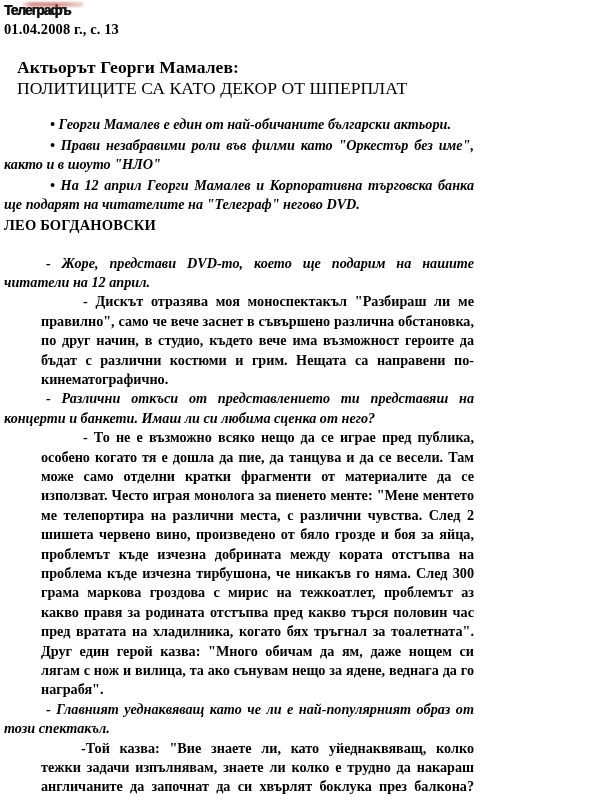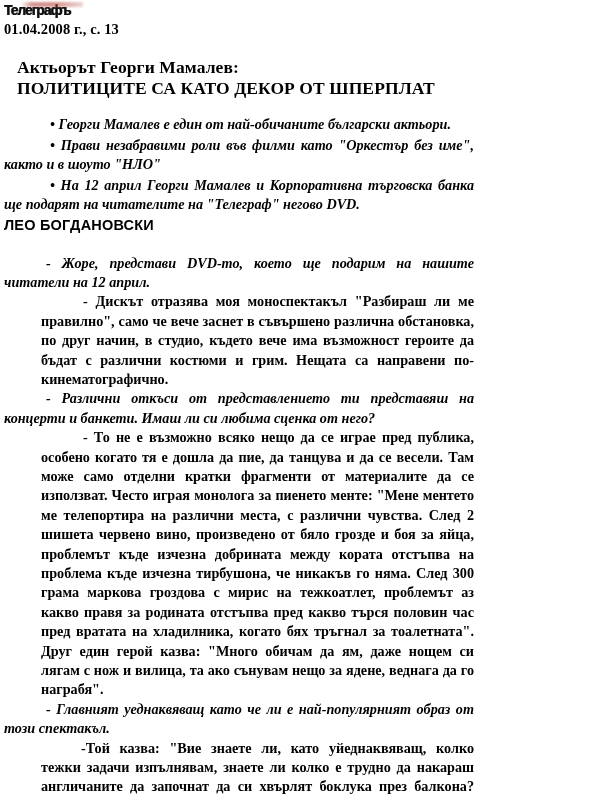--- a/index.html
+++ b/index.html
@@ -69,21 +69,21 @@
   }
   .headline-kicker {
     font-family: "Liberation Serif", "DejaVu Serif", serif;
     font-weight: bold;
     font-size: 17.5px;
     line-height: 21px;
     letter-spacing: 0.1px;
   }
   .headline-main {
     font-family: "Liberation Serif", "DejaVu Serif", serif;
-    font-weight: bold;
+    font-weight: normal;
     font-size: 17.5px;
     line-height: 21px;
     letter-spacing: 0.1px;
   }
 
   
   .bullets {
     margin-top: 16px;
   }
   .bullet-line {
@@ -95,21 +95,21 @@
     text-indent: 46px;
     margin: 0 0 1px 0;
     padding-right: 2px;
   }
   .bullet-line::before {
     content: "• ";
   }
 
   
   .byline {
-    font-family: Liberation Sans, sans-serif;
+    font-family: Liberation Serif, serif;
     font-weight: bold;
     font-size: 14.5px;
     line-height: 18px;
     letter-spacing: 0.2px;
   }
 
   
   .article-body {
     margin-top: 20px;
   }

